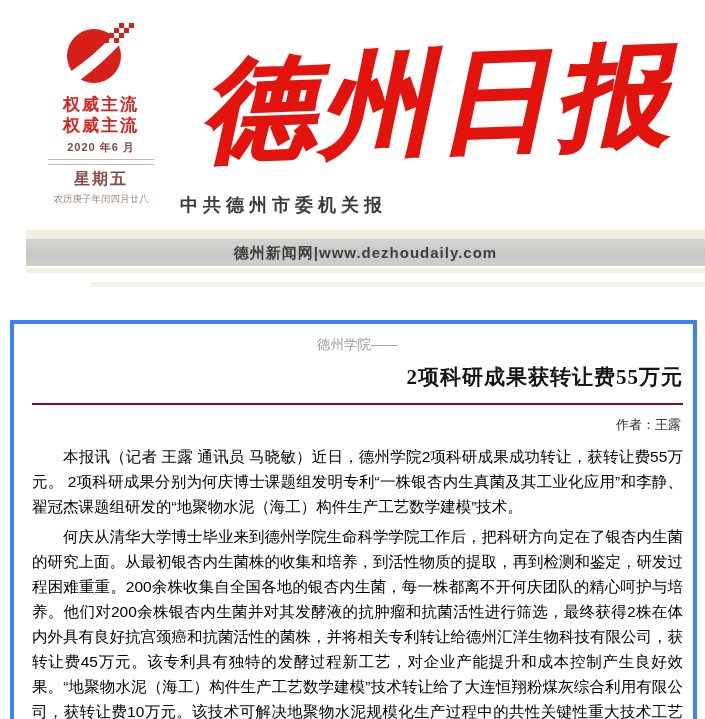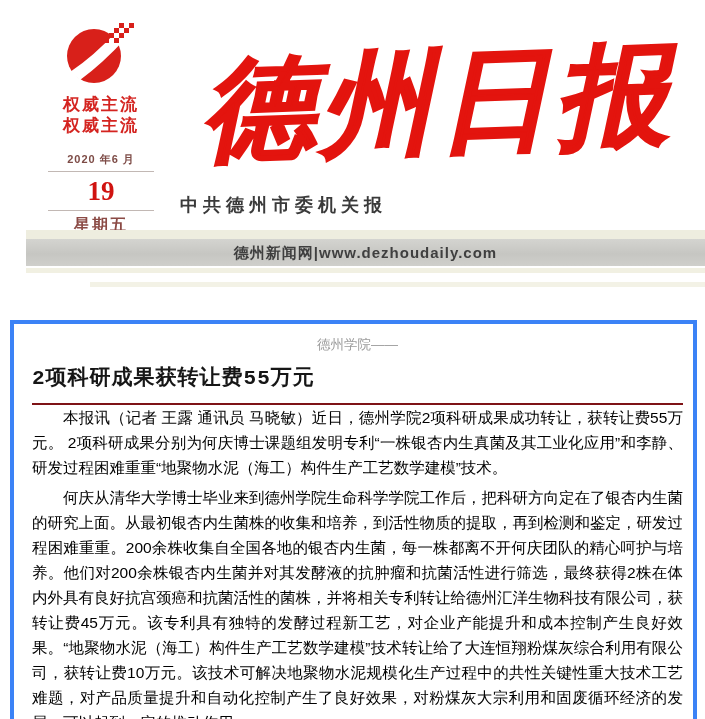--- a/index.html
+++ b/index.html
@@ -9,21 +9,21 @@
     font-family: "Liberation Sans", sans-serif;
     overflow: hidden;
     position: relative;
   }
   .page { position: absolute; inset: 0; width: 705px; height: 719px; }
 
   
   .left-col { position: absolute; left: 38px; top: 22px; width: 126px; text-align: center; }
   .logo { display: block; margin: 0 auto 8px auto; }
   .slogan { color: #d42420; font-weight: bold; font-size: 17px; line-height: 21px; letter-spacing: 2px; }
-  .date-block { margin-top: 16px; }
+  .date-block { margin-top: 4px; }
   .date-line { font-size: 11px; font-weight: bold; color: #7d4b46; letter-spacing: 1px; }
   .rule-thin { border: none; border-top: 1px solid #c2b8b4; margin: 4px 10px; }
   .day-number { font-size: 27px; font-weight: bold; color: #d01310; font-family: "Liberation Serif", serif; line-height: 30px; }
   .weekday { font-size: 16px; font-weight: bold; color: #8b4a45; letter-spacing: 2px; margin-top: 2px; }
   .lunar { font-size: 9.5px; color: #a5837e; margin-top: 3px; white-space: nowrap; }
 
   
   .masthead-title {
     position: absolute; left: 180px; top: 18px; width: 515px; height: 168px;
     display: flex; align-items: center; justify-content: center;
@@ -58,22 +58,22 @@
   
   .article-card {
     position: absolute; left: 10px; right: 8px; top: 292px; height: 421px;
     background: #ffffff;
     border: 4px solid #3b82f6;
     padding: 8px 10px 14px 18px;
     margin-top: 28px;
   }
   .kicker { text-align: center; color: #9a9a9a; font-size: 13.5px; margin-top: 4px; }
   .article-title {
-    text-align: left; color: #161616;
-    font-family: Liberation Mono, monospace;
+    text-align: right; color: #161616;
+    font-family: Liberation Serif, serif;
     font-size: 21px; font-weight: bold; letter-spacing: 1px;
     margin: 9px 0 12px 0;
   }
   .title-rule { border: none; border-top: 2px solid #7e1316; margin: 0; }
   .byline { text-align: right; font-size: 13px; color: #333333; margin: 11px 2px 10px 0; }
   .body-text p {
     font-size: 15.5px; line-height: 25px; color: #000000;
     text-indent: 2em; text-align: justify;
     font-weight: 500;
     margin-bottom: 5px;
@@ -98,21 +98,20 @@
         <rect x="53" y="1" width="5" height="5"></rect>
         <rect x="63" y="1" width="5" height="5"></rect>
       </g>
     </svg>
     <div class="slogan">权威主流</div>
     <div class="slogan">权威主流</div>
 
     <div class="date-block">
       <div class="date-line">2020 年6 月</div>
       <hr class="rule-thin">
-      <div class="day-number">19</div>
       <hr class="rule-thin">
       <div class="weekday">星期五</div>
       <div class="lunar">农历庚子年闰四月廿八</div>
     </div>
   </div>
 
   <div class="masthead-title">德州日报</div>
 
   <div class="organ-row">
     <span class="organ">中共德州市委机关报</span>
@@ -120,19 +119,20 @@
 
   <div class="cream-strip-top"></div>
   <div class="site-bar">德州新闻网|www.dezhoudaily.com</div>
   <div class="cream-line-1"></div>
   <div class="cream-line-2"></div>
 
   <div class="article-card">
     <div class="kicker">德州学院——</div>
     <div class="article-title">2项科研成果获转让费55万元</div>
     <hr class="title-rule">
+    <div class="byline">作者：王露</div>
     <div class="body-text">
-      <p>本报讯（记者 王露 通讯员 马晓敏）近日，德州学院2项科研成果成功转让，获转让费55万元。 2项科研成果分别为何庆博士课题组发明专利“一株银杏内生真菌及其工业化应用”和李静、研发过程困难重重“地聚物水泥（海工）构件生产工艺数学建模”技术。</p>
+      <p>本报讯（记者 王露 通讯员 马晓敏）近日，德州学院2项科研成果成功转让，获转让费55万元。 2项科研成果分别为何庆博士课题组发明专利“一株银杏内生真菌及其工业化应用”和李静、翟冠杰课题组研发的“地聚物水泥（海工）构件生产工艺数学建模”技术。</p>
       <p>何庆从清华大学博士毕业来到德州学院生命科学学院工作后，把科研方向定在了银杏内生菌的研究上面。从最初银杏内生菌株的收集和培养，到活性物质的提取，再到检测和鉴定，研发过程困难重重。200余株收集自全国各地的银杏内生菌，每一株都离不开何庆团队的精心呵护与培养。他们对200余株银杏内生菌并对其发酵液的抗肿瘤和抗菌活性进行筛选，最终获得2株在体内外具有良好抗宫颈癌和抗菌活性的菌株，并将相关专利转让给德州汇洋生物科技有限公司，获转让费45万元。该专利具有独特的发酵过程新工艺，对企业产能提升和成本控制产生良好效果。“地聚物水泥（海工）构件生产工艺数学建模”技术转让给了大连恒翔粉煤灰综合利用有限公司，获转让费10万元。该技术可解决地聚物水泥规模化生产过程中的共性关键性重大技术工艺难题，对产品质量提升和自动化控制产生了良好效果，对粉煤灰大宗利用和固废循环经济的发展，可以起到一定的推动作用。</p>
     </div>
   </div>
 
 </div>
 
 </body></html>

